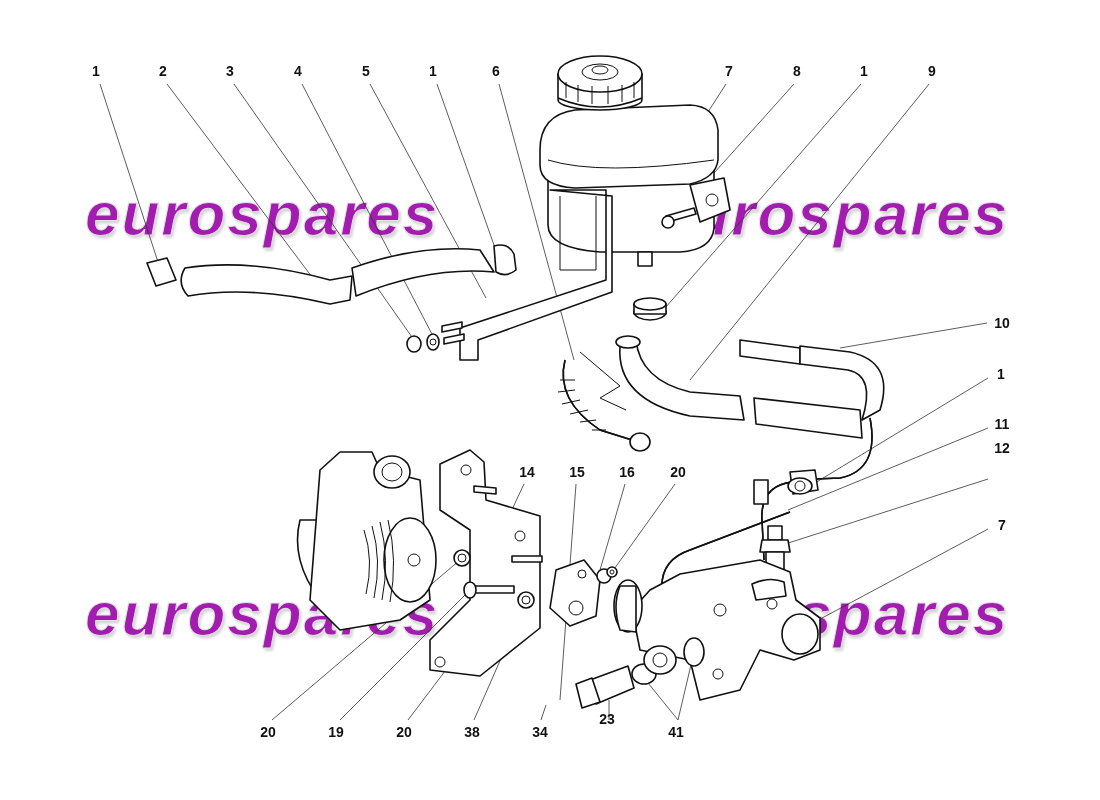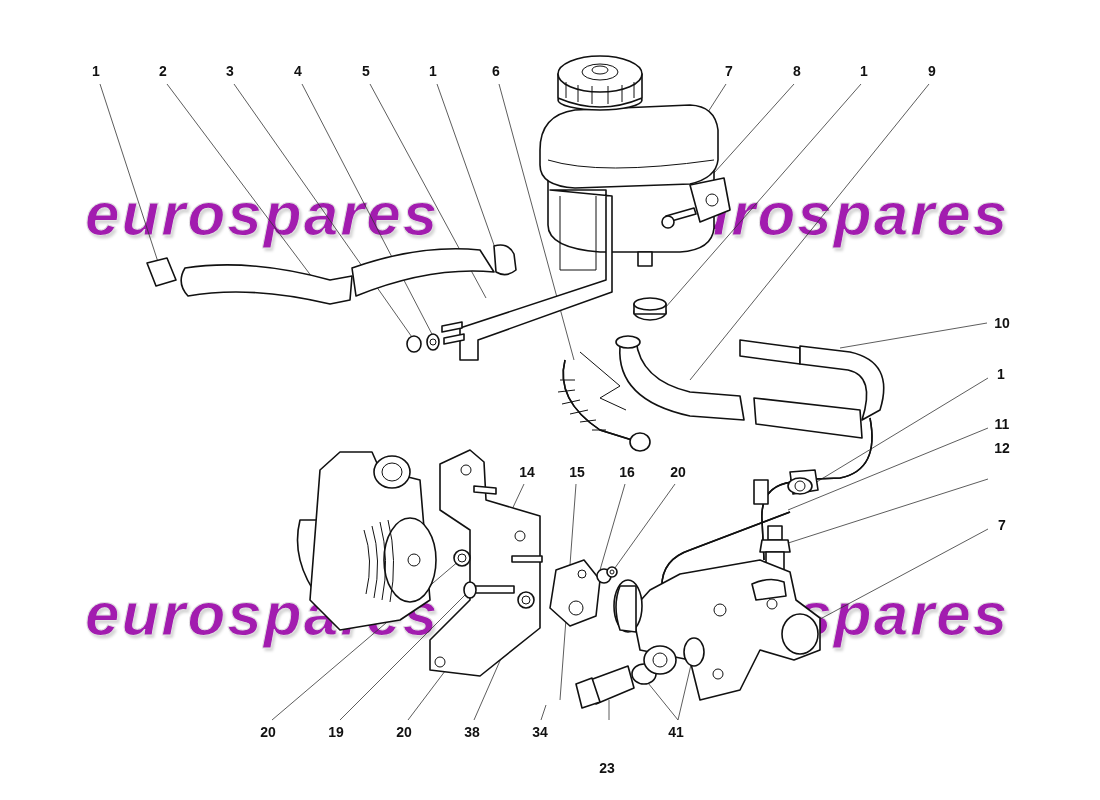--- a/index.html
+++ b/index.html
@@ -222,15 +222,15 @@
   <div class="lbl" style="left:1002px;top:525px">7</div>
   <div class="lbl" style="left:527px;top:472px">14</div>
   <div class="lbl" style="left:577px;top:472px">15</div>
   <div class="lbl" style="left:627px;top:472px">16</div>
   <div class="lbl" style="left:678px;top:472px">20</div>
   <div class="lbl" style="left:268px;top:732px">20</div>
   <div class="lbl" style="left:336px;top:732px">19</div>
   <div class="lbl" style="left:404px;top:732px">20</div>
   <div class="lbl" style="left:472px;top:732px">38</div>
   <div class="lbl" style="left:540px;top:732px">34</div>
-  <div class="lbl" style="left:607px;top:768px">23</div>
+  <div class="lbl" style="left:607px;top:719px">23</div>
   <div class="lbl" style="left:676px;top:732px">41</div>
 </div>
 
 </body></html>

